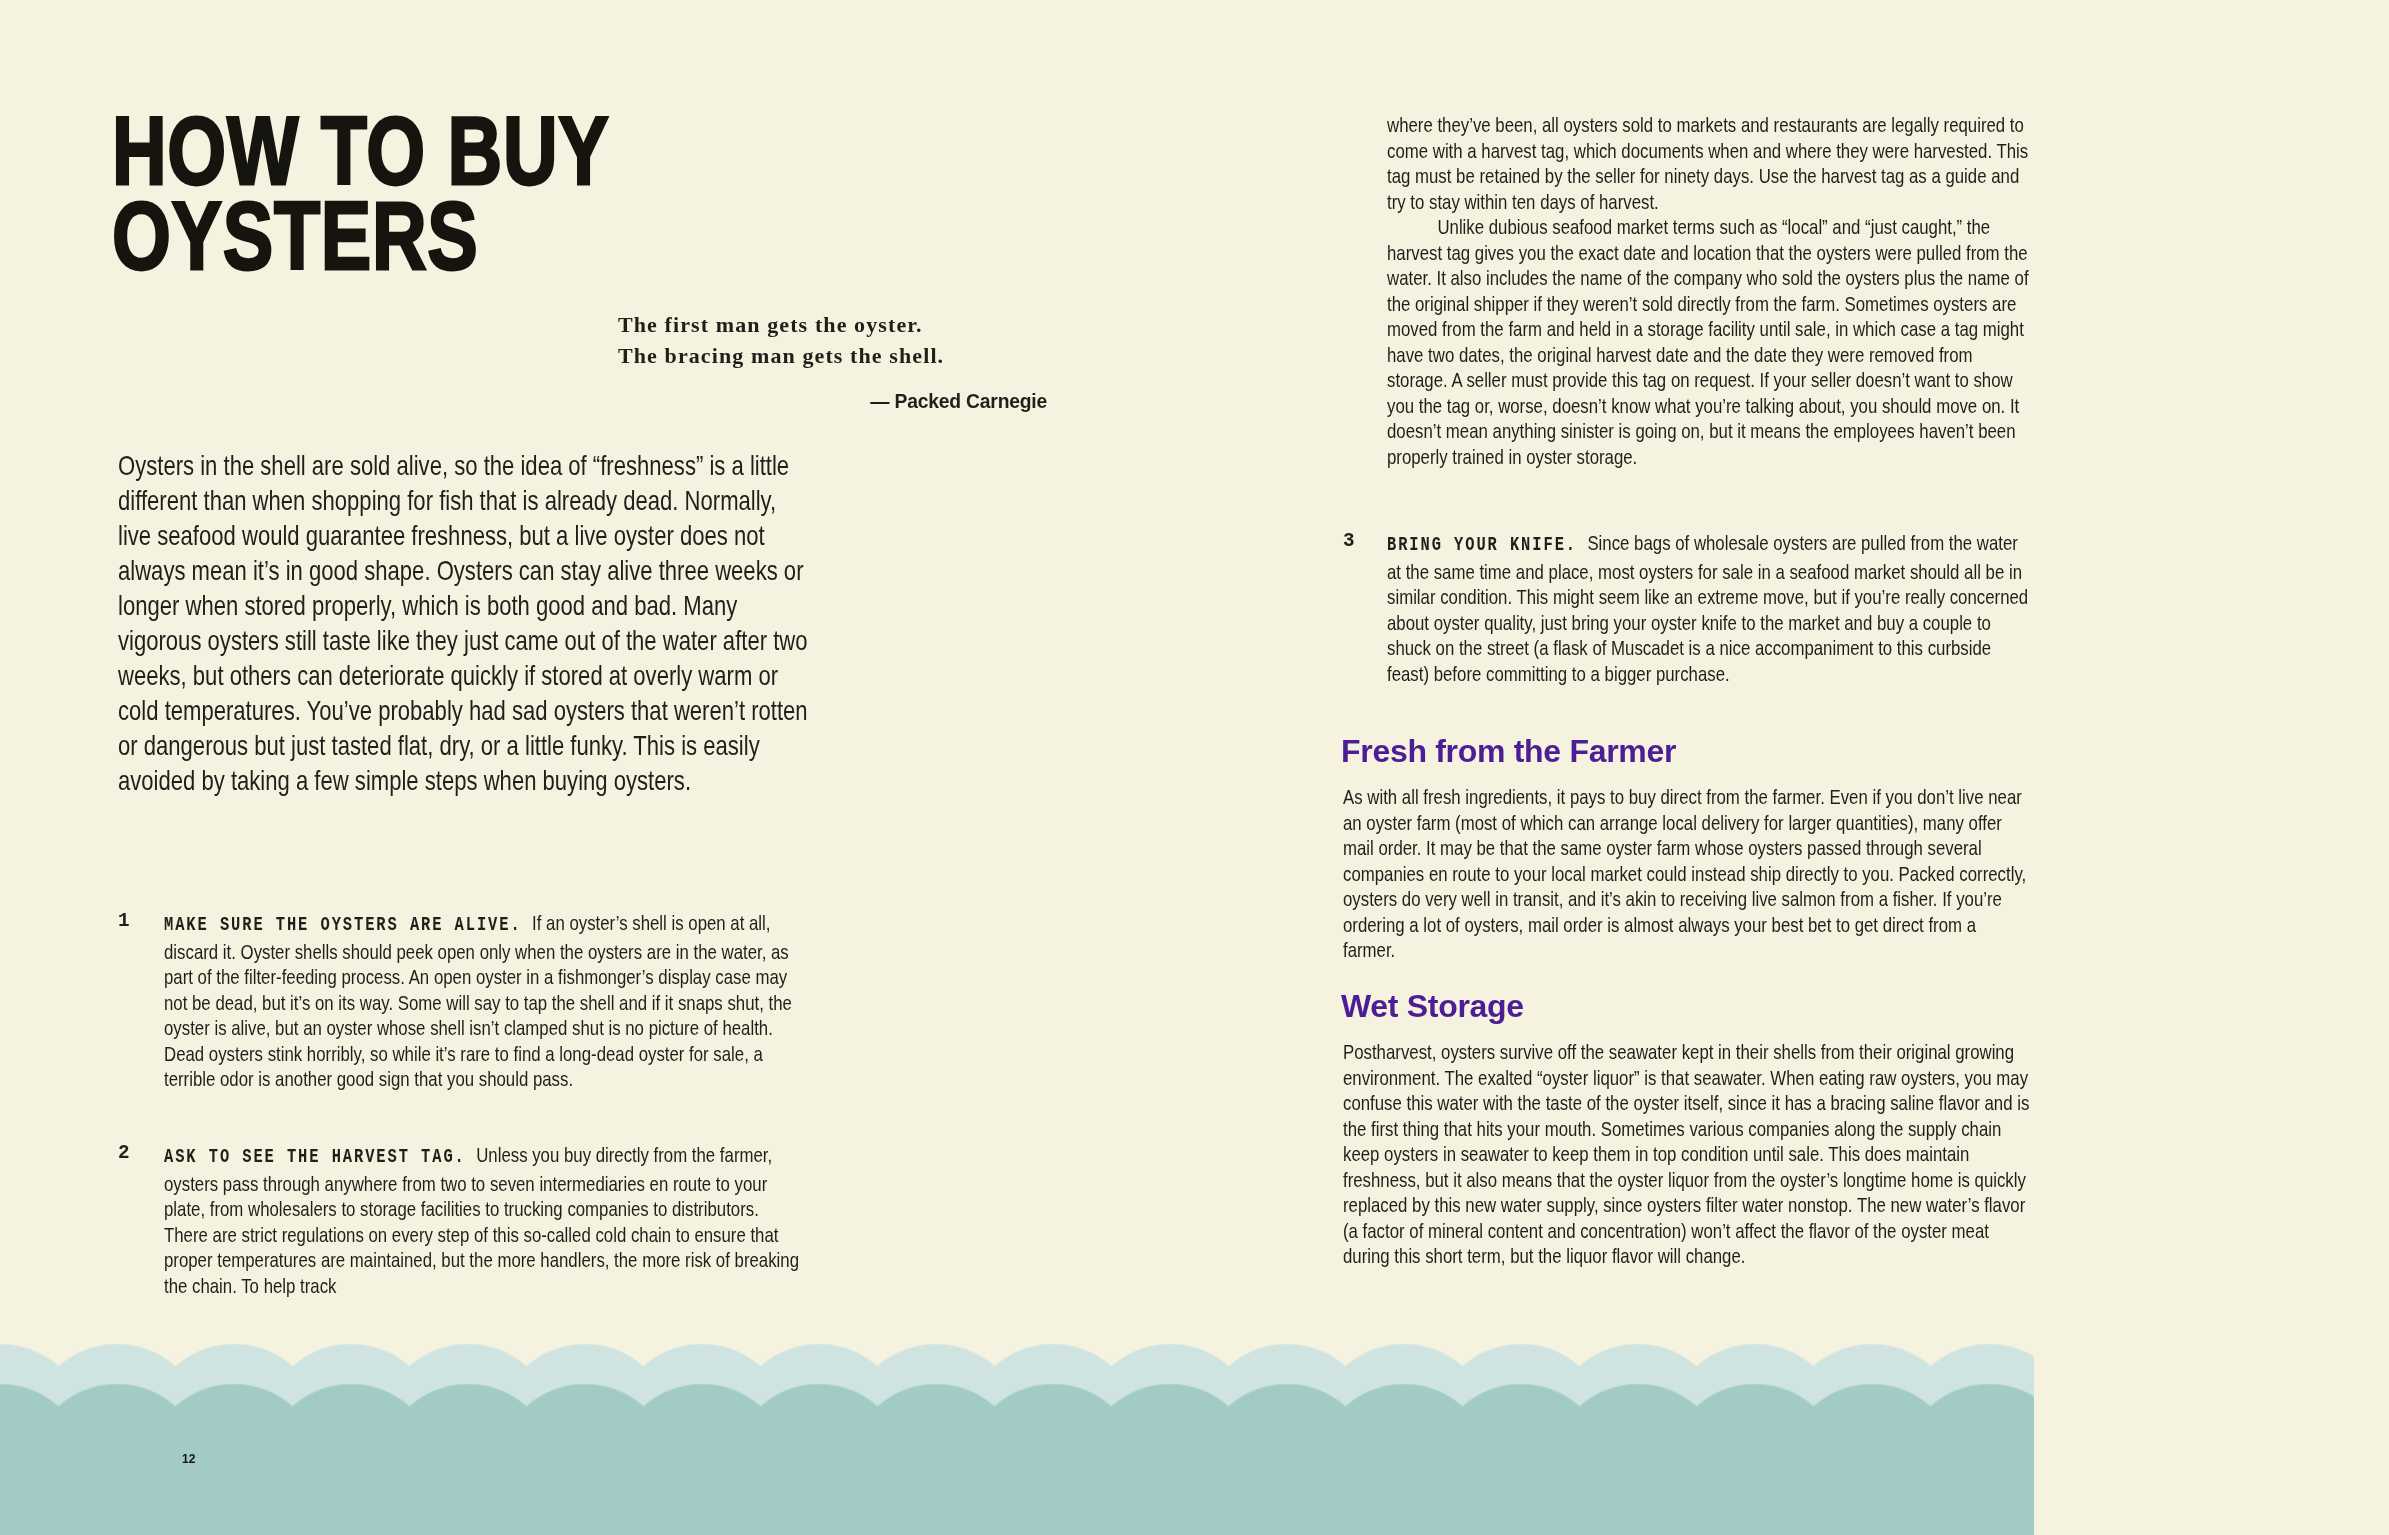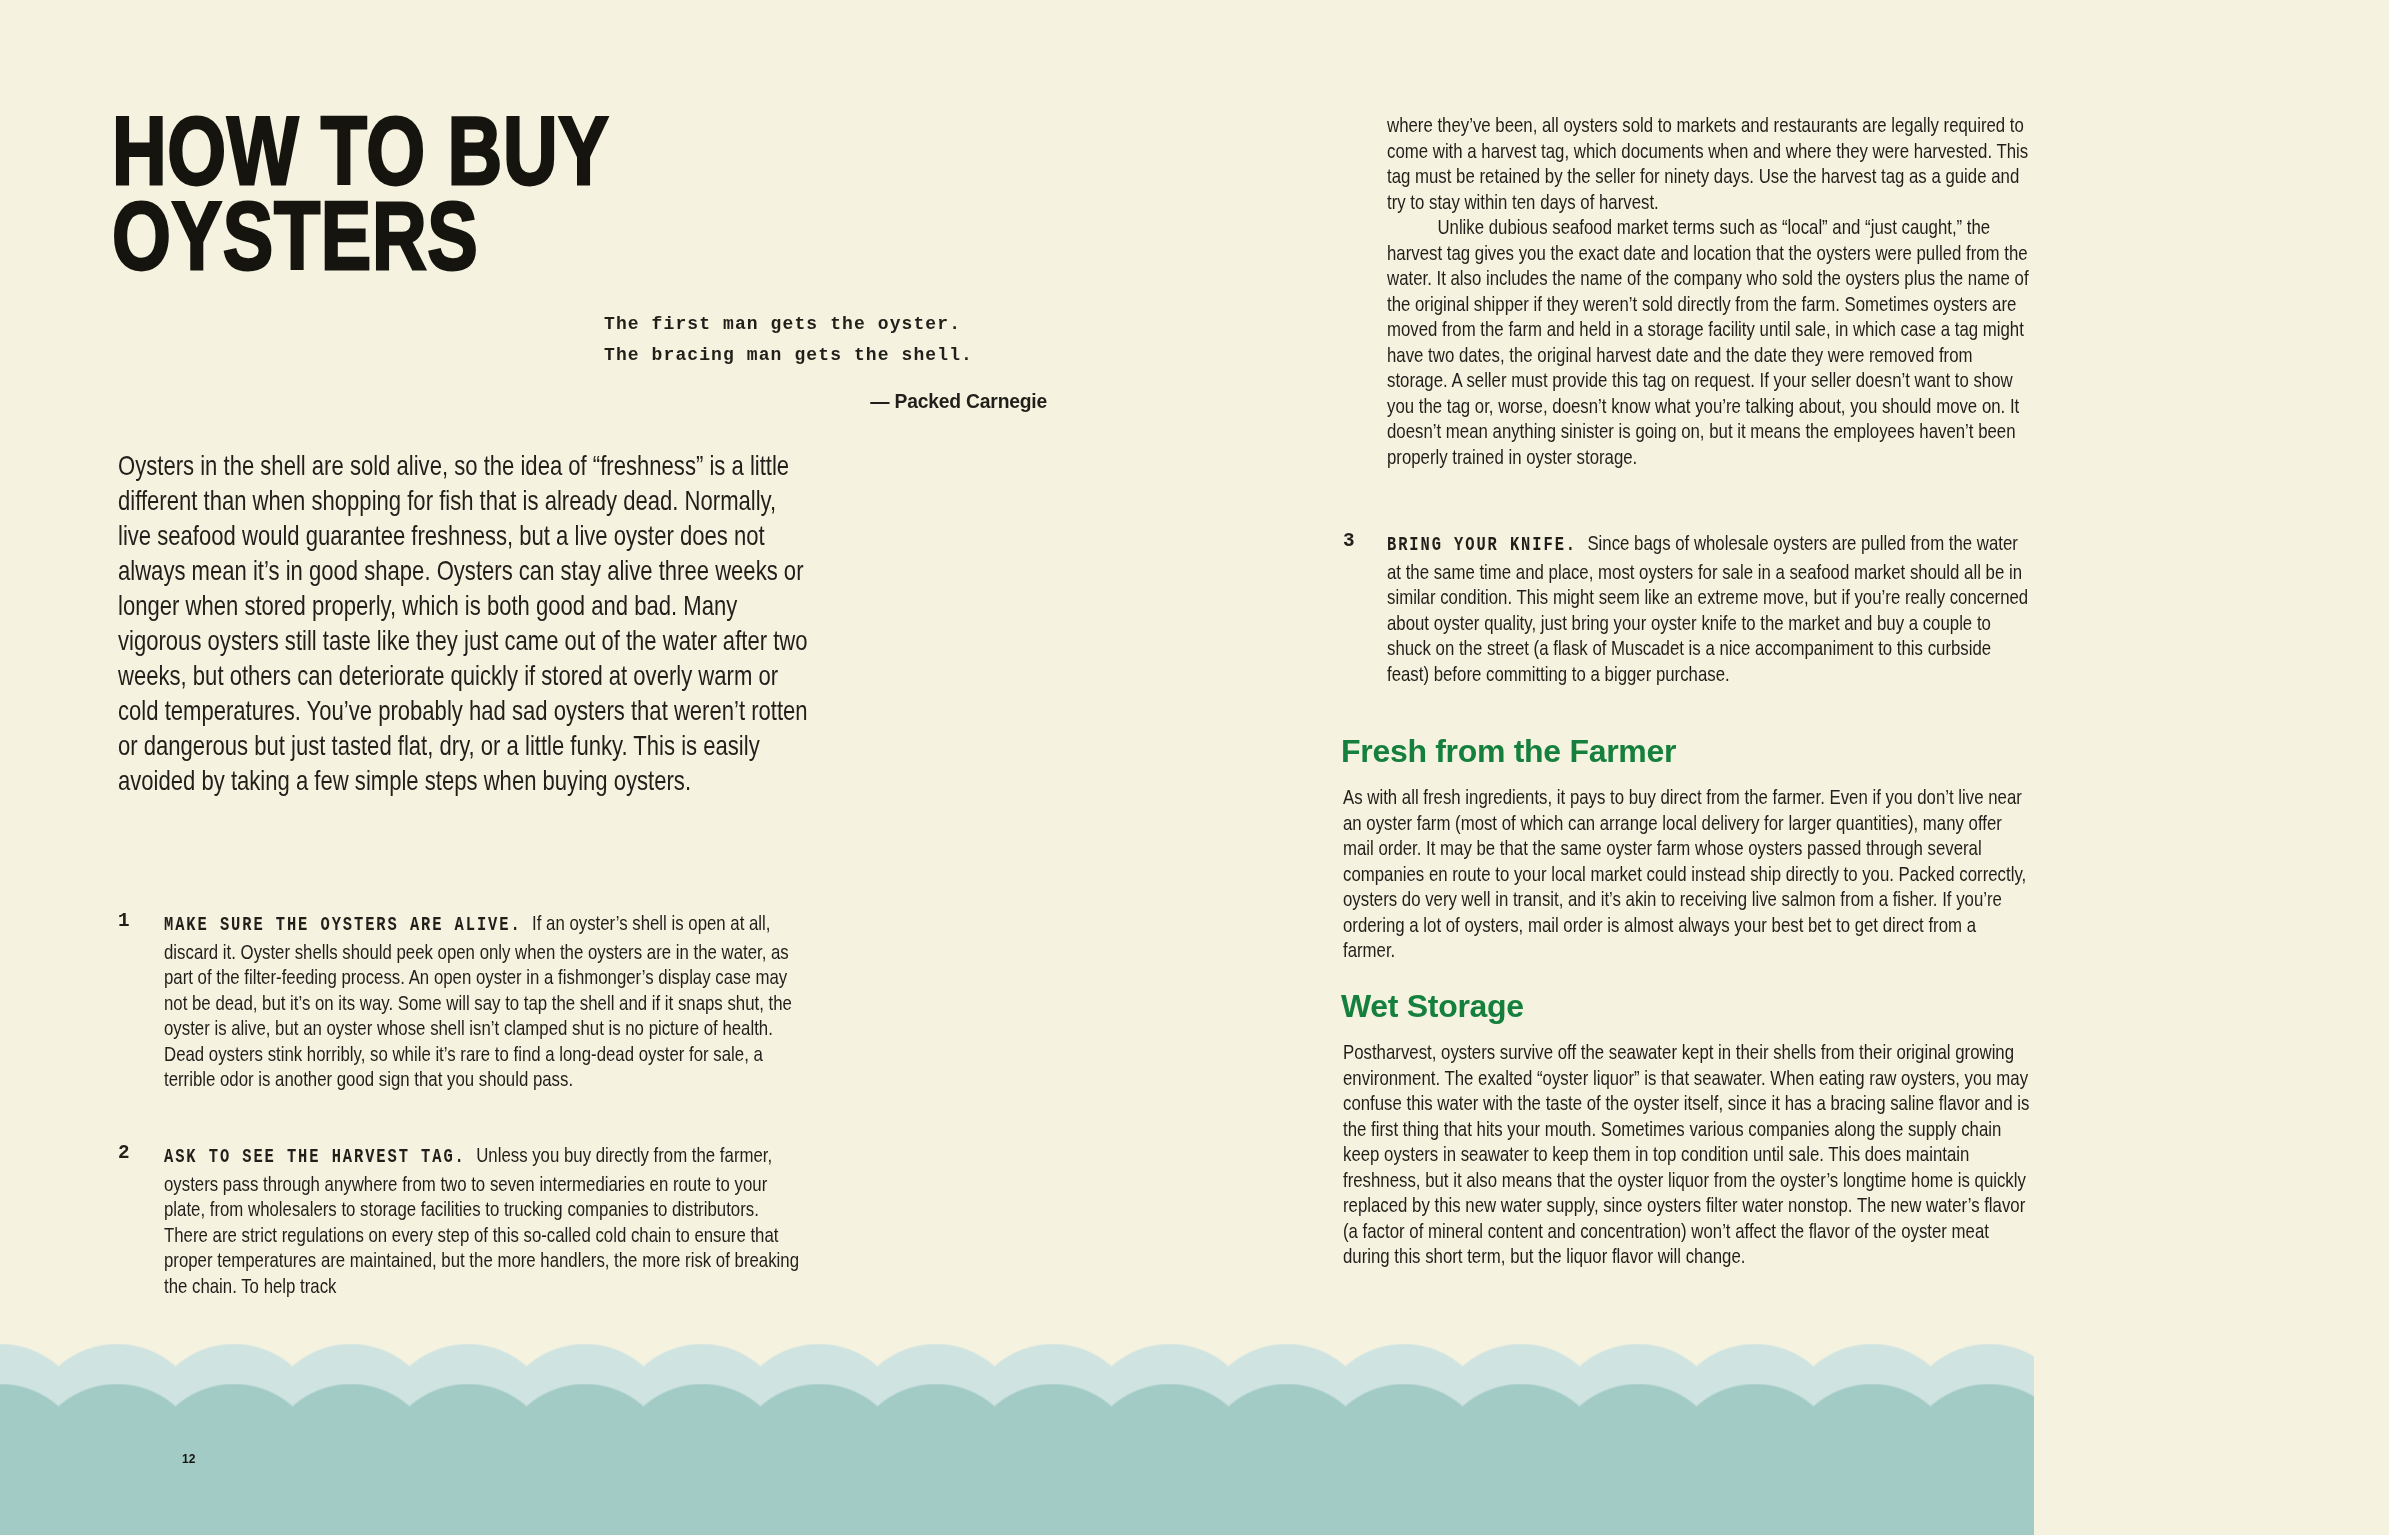--- a/index.html
+++ b/index.html
@@ -4,43 +4,43 @@
 <style>
   html,body{margin:0;padding:0;background:#f5f2df;}
   #spread{position:relative;width:2034px;height:1536px;background:#f5f2df;overflow:hidden;
           font-family:"Liberation Sans",sans-serif;color:#211f1a;}
   .abs{position:absolute;}
   
   #title{left:112px;top:108px;font-weight:900;font-size:97px;line-height:85px;
          color:#15140e;-webkit-text-stroke:2.8px #15140e;letter-spacing:0.9px;
          transform:scaleX(0.78);transform-origin:0 0;white-space:nowrap;}
   
-  #quote{left:604px;top:309px;width:432px;font-family:Liberation Mono, monospace;
-         font-weight:700;font-size:18px;line-height:31px;letter-spacing:1.1px;white-space:nowrap;}
+  #quote{left:618px;top:309px;width:432px;font-family:Liberation Serif, serif;
+         font-weight:700;font-size:22px;line-height:31px;letter-spacing:1.1px;white-space:nowrap;}
   #quote-attr{left:632px;top:391px;width:415px;text-align:right;font-weight:700;
               font-size:19.3px;letter-spacing:-0.2px;}
   
   .cond{transform:scaleX(0.8);transform-origin:0 0;}
   #intro{left:118px;top:448px;width:864px;font-size:27.6px;line-height:35px;letter-spacing:0;}
   .list-item .num{position:absolute;font-family:"Liberation Mono",monospace;font-weight:700;
                   font-size:19.3px;letter-spacing:2.4px;}
   .list-body{position:absolute;font-size:21px;line-height:25.5px;}
   .mono-label{font-family:"Liberation Mono",monospace;font-weight:700;font-size:19.3px;
               letter-spacing:2.4px;margin-right:13px;}
   #item1-body{left:164px;top:910px;width:796px;}
   #item2-body{left:164px;top:1142px;width:796px;}
   #item1-num{left:118px;top:910px;}
   #item2-num{left:118px;top:1142px;}
   
   #cont{left:1387px;top:112px;width:805px;font-size:21px;line-height:25.5px;}
   #cont p{margin:0;}
   #cont p.indented{text-indent:63px;}
   #item3-num{left:1343px;top:530px;}
   #item3-body{left:1387px;top:530px;width:805px;}
-  .section-head{left:1341px;font-weight:700;font-size:32px;letter-spacing:-0.3px;color:#15803d;white-space:nowrap;text-align:center;}
+  .section-head{left:1341px;font-weight:700;font-size:32px;letter-spacing:-0.3px;color:#4c1d95;white-space:nowrap;text-align:center;}
   .section-body{left:1343px;width:860px;font-size:21px;line-height:25.5px;}
   #sec1-head{top:733px;}
   #sec1-body{top:784px;}
   #sec2-head{top:988px;}
   #sec2-body{top:1039px;}
   
   .wave{position:absolute;left:0;width:2389px;background-repeat:repeat-x,no-repeat;}
   #wave-light{top:1344px;height:192px;
     background-image:radial-gradient(circle 88px at 58px 88px,#cfe3e0 87px,rgba(207,227,224,0) 89px),
                      linear-gradient(#cfe3e0,#cfe3e0);

